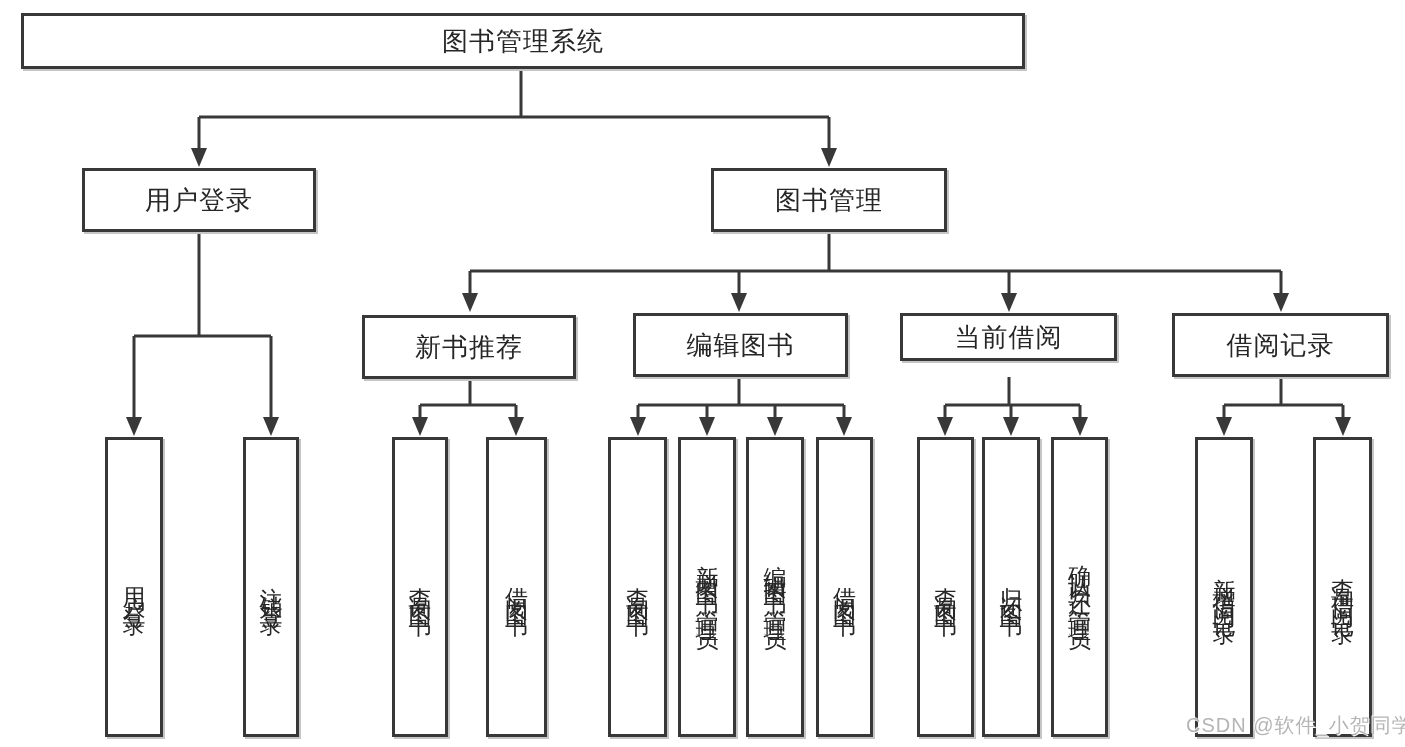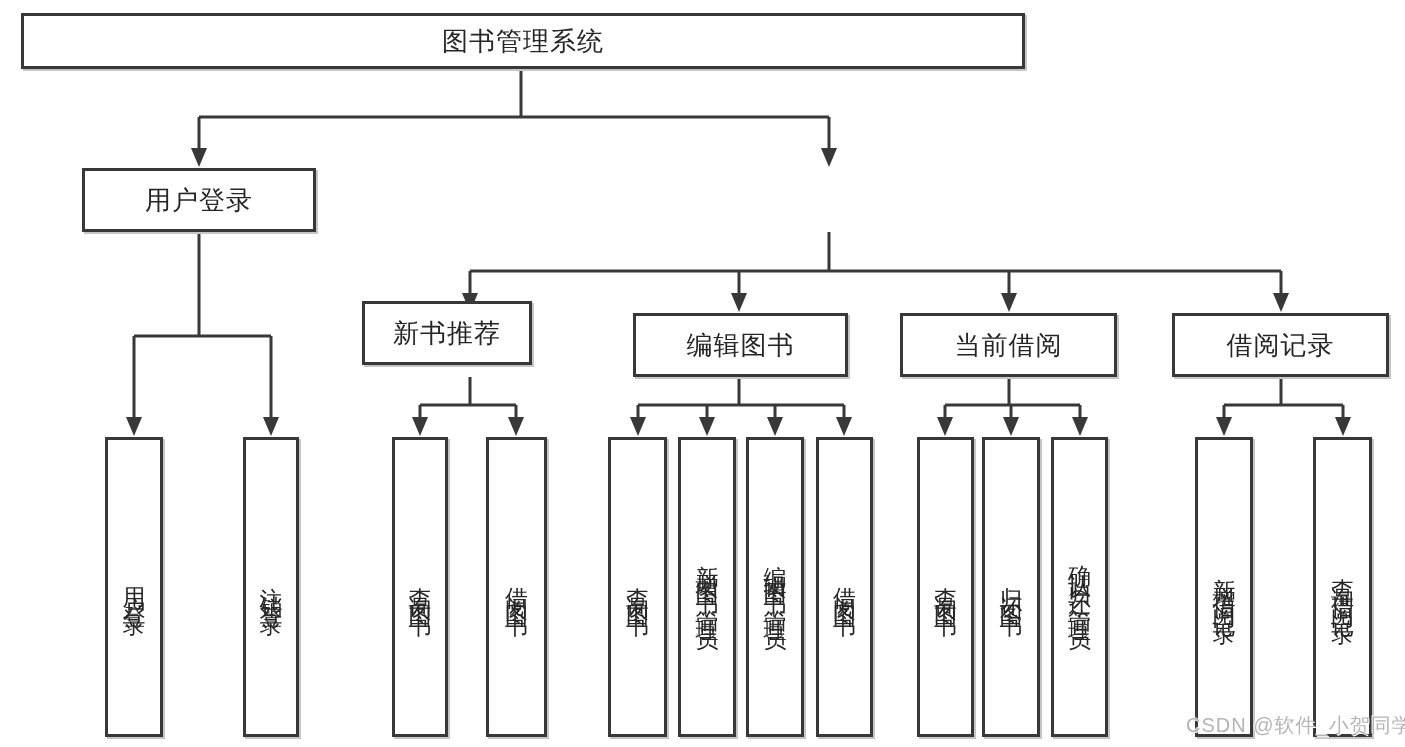--- a/index.html
+++ b/index.html
@@ -109,28 +109,31 @@
     </g>
   </svg>
 
   <div class="box" style="left:21px; top:13px; width:1004px; height:56px">
     <span class="hlabel">图书管理系统</span>
   </div>
 
   <div class="box" style="left:82px; top:168px; width:234px; height:64px">
     <span class="hlabel">用户登录</span>
   </div>
+  <div class="box" style="left:711px; top:168px; width:236px; height:64px">
+    <span class="hlabel">图书管理</span>
+  </div>
 
-  <div class="box" style="left:362px; top:301px; width:170px; height:64px">
+  <div class="box" style="left:362px; top:315px; width:214px; height:64px">
     <span class="hlabel">新书推荐</span>
   </div>
   <div class="box" style="left:633px; top:313px; width:215px; height:64px">
     <span class="hlabel">编辑图书</span>
   </div>
-  <div class="box" style="left:900px; top:313px; width:217px; height:64px">
+  <div class="box" style="left:900px; top:313px; width:217px; height:48px">
     <span class="hlabel">当前借阅</span>
   </div>
   <div class="box" style="left:1172px; top:313px; width:217px; height:64px">
     <span class="hlabel">借阅记录</span>
   </div>
 
   <div class="box leaf" style="left:105px; width:58px">
     <span class="vtext">用户登录</span>
   </div>
   <div class="box leaf" style="left:243px; width:56px">

